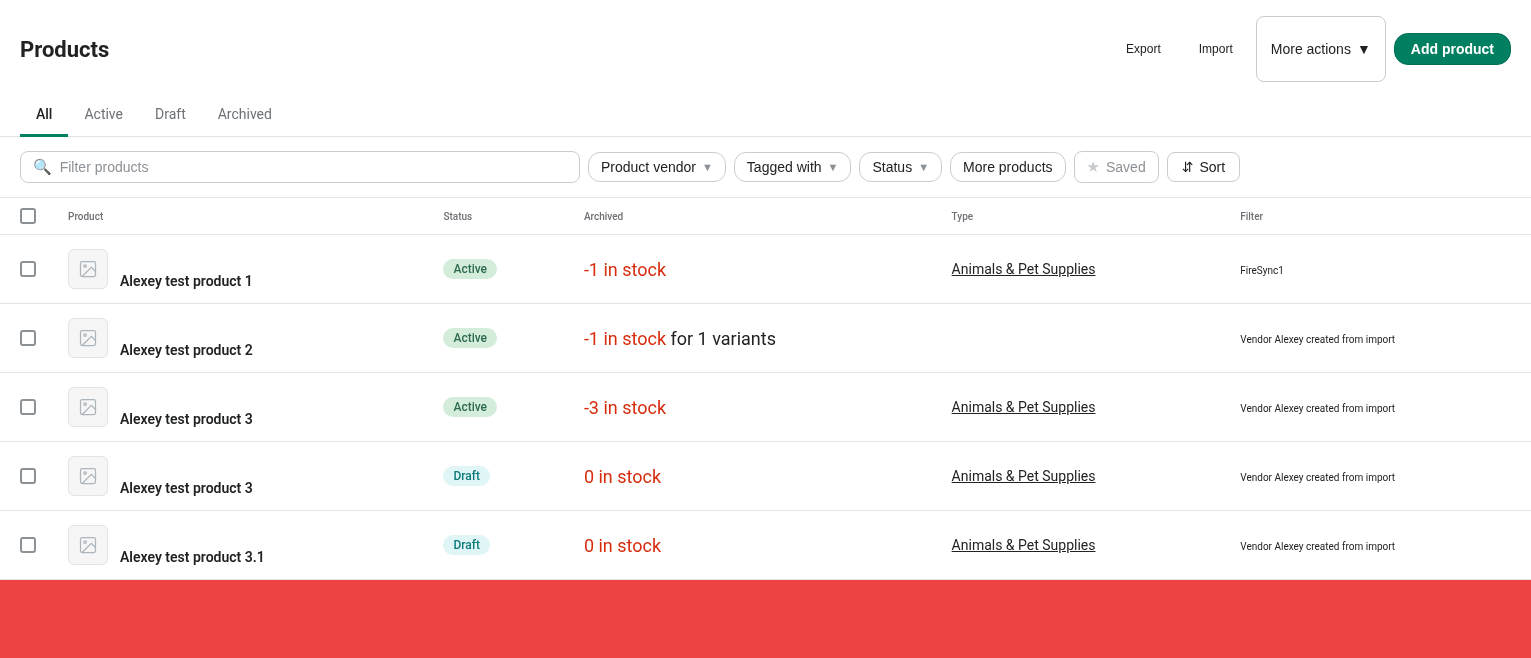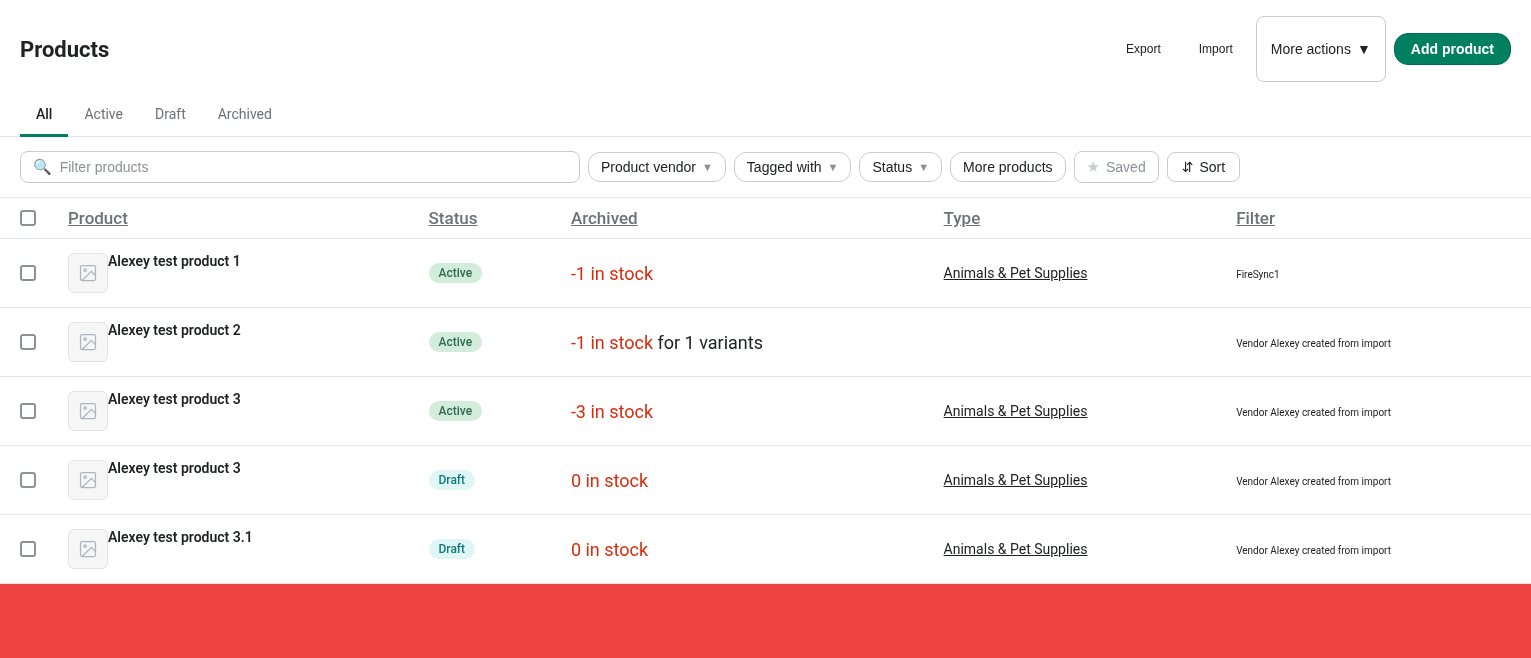--- a/index.html
+++ b/index.html
@@ -19,27 +19,27 @@
     .search-wrapper input { border: none; outline: none; font-size: 14px; color: #202223; width: 100%; background: transparent; }
     .search-wrapper input::placeholder { color: #8c9196; }
     .search-icon { color: #8c9196; font-size: 15px; flex-shrink: 0; }
     .filter-btn { display: flex; align-items: center; gap: 6px; border: 1px solid #c9cccf; border-radius: 12px; padding: 6px 12px; cursor: pointer; background: #fff; font-size: 14px; color: #202223; font-weight: 400; white-space: nowrap; }
     .filter-btn .chevron { font-size: 11px; color: #8c9196; }
     .saved-btn { display: flex; align-items: center; gap: 6px; border: 1px solid #c9cccf; border-radius: 8px; padding: 6px 12px; cursor: pointer; background: #fff; font-size: 14px; color: #8c9196; font-weight: 400; }
     .sort-btn { display: flex; align-items: center; gap: 6px; border: 1px solid #c9cccf; border-radius: 8px; padding: 6px 14px; cursor: pointer; background: #fff; font-size: 14px; color: #202223; font-weight: 500; }
     .table-wrapper { background: #fff; }
     table { width: 100%; border-collapse: collapse; }
     thead tr { border-top: 1px solid #e1e3e5; border-bottom: 1px solid #e1e3e5; }
-    thead th { padding: 10px 16px; text-align: left; font-size: 17px; font-weight: 500; color: #6d7175; background: #fff; text-decoration: underline; }
+    thead th { padding: 10px 16px; text-align: left; font-size: 10px; font-weight: 500; color: #6d7175; background: #fff; }
     thead th:first-child { width: 44px; padding-left: 20px; }
     tbody tr { border-bottom: 1px solid #e1e3e5; }
     tbody td { padding: 14px 16px; vertical-align: middle; }
     tbody td:first-child { padding-left: 20px; width: 44px; }
     .checkbox { width: 16px; height: 16px; border: 2px solid #8c9196; border-radius: 3px; cursor: pointer; display: flex; align-items: center; justify-content: center; background: #fff; flex-shrink: 0; }
-    .product-cell { display: flex; align-items: flex-start; }
+    .product-cell { display: flex; align-items: flex-end; gap: 12px; }
     .product-thumb { width: 40px; height: 40px; border: 1px solid #e1e3e5; border-radius: 6px; background: #f6f6f7; display: flex; align-items: center; justify-content: center; flex-shrink: 0; color: #8c9196; font-size: 18px; }
     .product-name { font-weight: 600; color: #202223; font-size: 14px; }
     .badge { padding: 3px 10px; border-radius: 20px; font-size: 12px; font-weight: 500; display: inline-block; }
     .badge-active { background: #d4edda; color: #2d6a4f; }
     .badge-draft { background: #e0f5f5; color: #0d7a7a; }
     .inventory-low { color: #d72c0d; font-size: 18px; }
     .inventory-text { color: #202223; font-size: 18px; }
     .type-text { color: #202223; font-size: 14px; text-decoration: underline; }
     .vendor-text { color: #202223; font-size: 10px; }
     .sort-icon { font-size: 14px; }

